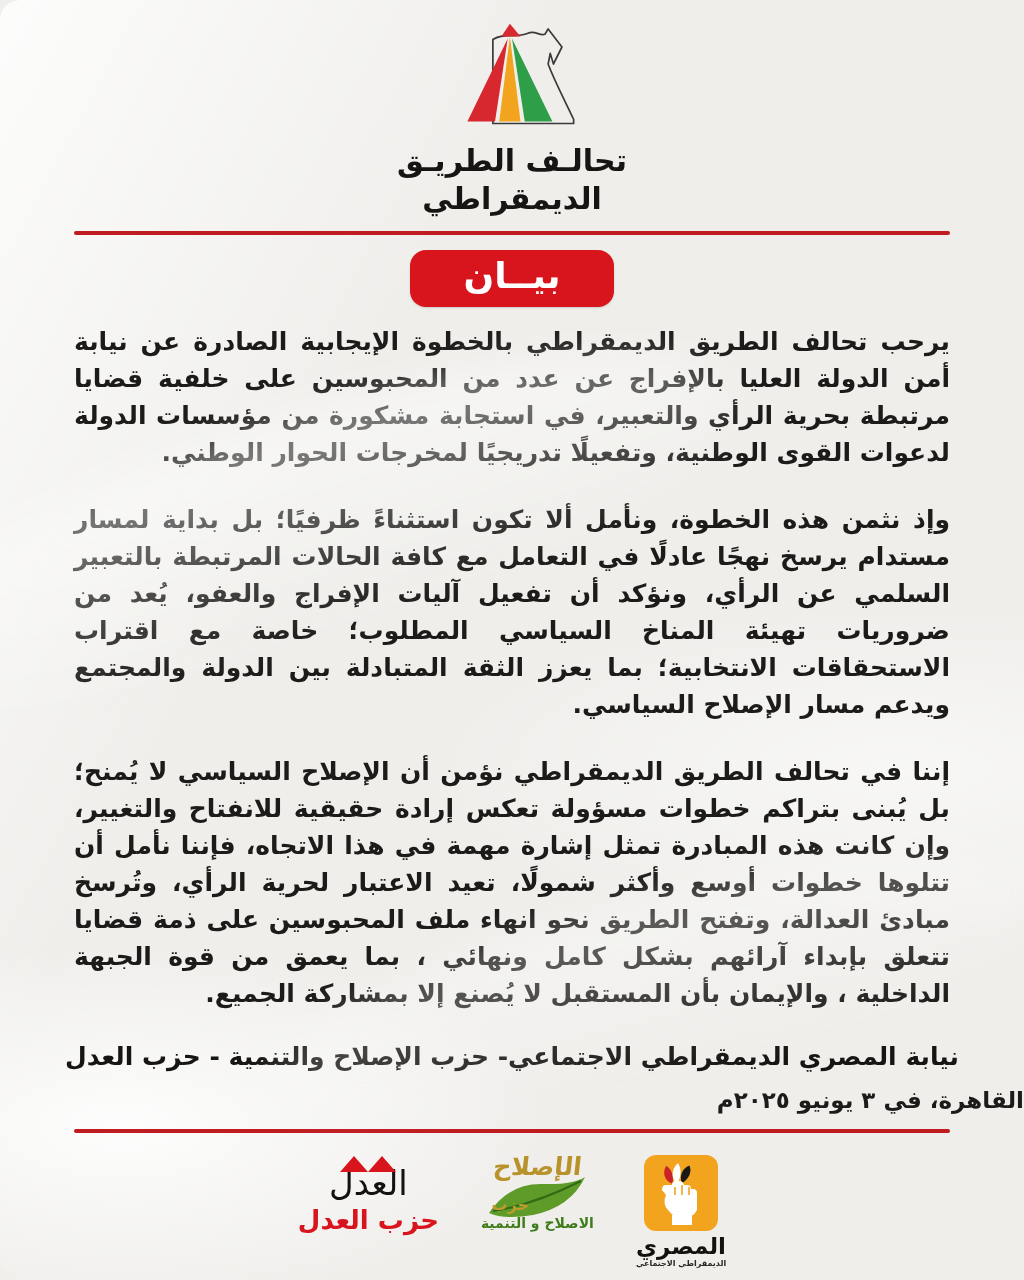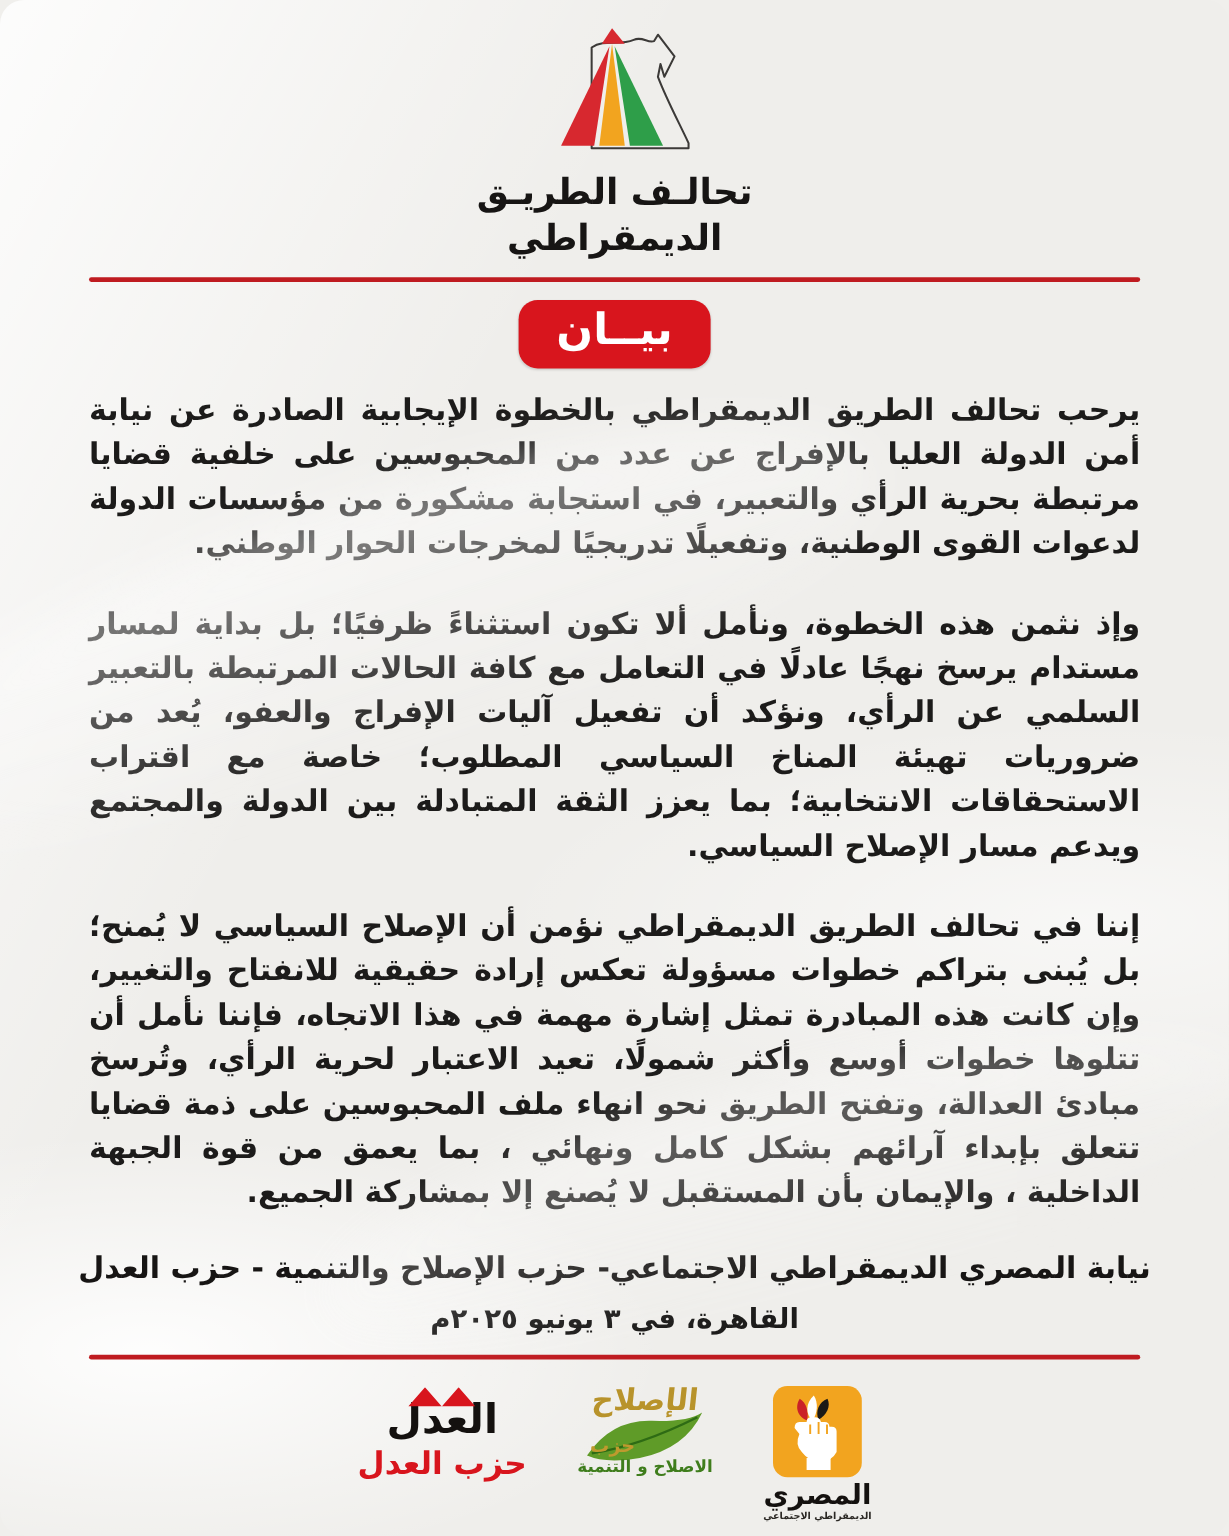--- a/index.html
+++ b/index.html
@@ -37,21 +37,21 @@
     margin-top:2px; text-align:center;
   }
   .rule {
     height:4px; margin:13px 74px 0 74px;
     background:#bf1b20; border-radius:2px;
   }
   .rule.bottom { margin-top:16px; }
 
   
   .badge {
-    width:160px; margin:15px auto 0 auto;
+    width:204px; margin:15px auto 0 auto;
     background:#d8151d; color:#ffffff;
     border-radius:16px;
     font-size:36px; font-weight:bold;
     text-align:center; padding:5px 0 11px 0;
     box-shadow:0 1px 2px rgba(0,0,0,.15);
   }
 
   
   .statement { margin:16px 74px 0 74px; color:#1c1b1a; }
   .statement p {
@@ -61,21 +61,21 @@
     margin-bottom:30px;
   }
   .signature {
     margin:6px 40px 0 40px;
     font-size:25px; font-weight:bold; color:#171514;
     text-align:center;
   }
   .dateline {
     margin-top:16px;
     font-size:23px; font-weight:bold; color:#1c1b1a;
-    text-align:center;
+    text-align:right;
   }
 
   
   .logos {
     margin-top:22px;
     display:flex; flex-direction:row;
     justify-content:center; align-items:flex-start;
     gap:42px;
   }
   .party { text-align:center; }
@@ -94,21 +94,21 @@
     font-size:25px; font-weight:bold; color:#b8932b;
     transform:skewX(-6deg); letter-spacing:-1px; line-height:24px;
   }
   .ref-leaf { display:block; margin:-4px auto 0 auto; }
   .ref-line1 { font-size:16px; font-weight:bold; color:#bf9a2e; margin-top:-26px; margin-right:54px; }
   .ref-line2 { font-size:14px; font-weight:bold; color:#3f7d1c; margin-top:1px; }
 
   
   .justice-mark { position:relative; width:124px; margin:10px auto 0 auto; }
   .justice-zig { position:absolute; top:-9px; left:34px; }
-  .justice-word { font-size:34px; font-weight:bold; color:#14110f; line-height:36px; letter-spacing:-1px; }
+  .justice-word { font-size:34px; font-weight:normal; color:#14110f; line-height:36px; letter-spacing:-1px; }
   .justice-cap { font-size:26px; font-weight:bold; color:#d8151d; margin-top:4px; letter-spacing:1px; }
 </style>
 </head>
 <body>
 
 <div class="page">
   <div class="swirl s1"></div>
   <div class="swirl s2"></div>
 
   <div class="header">

